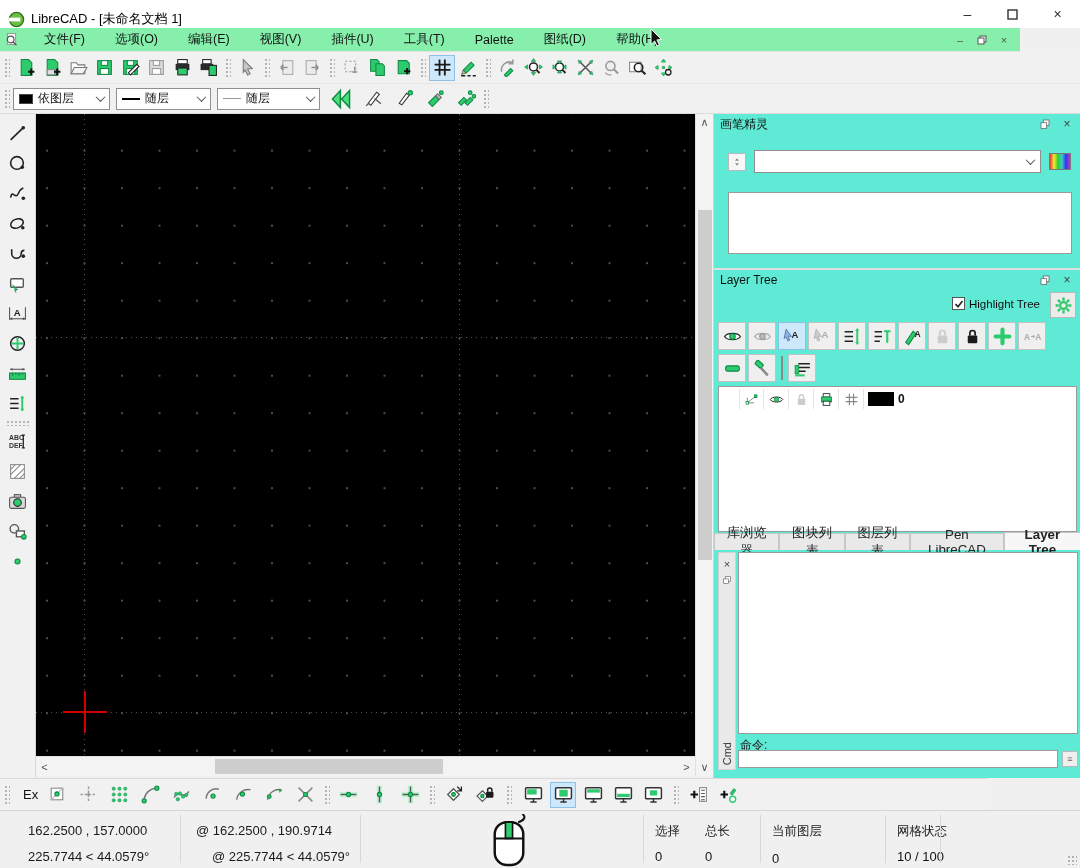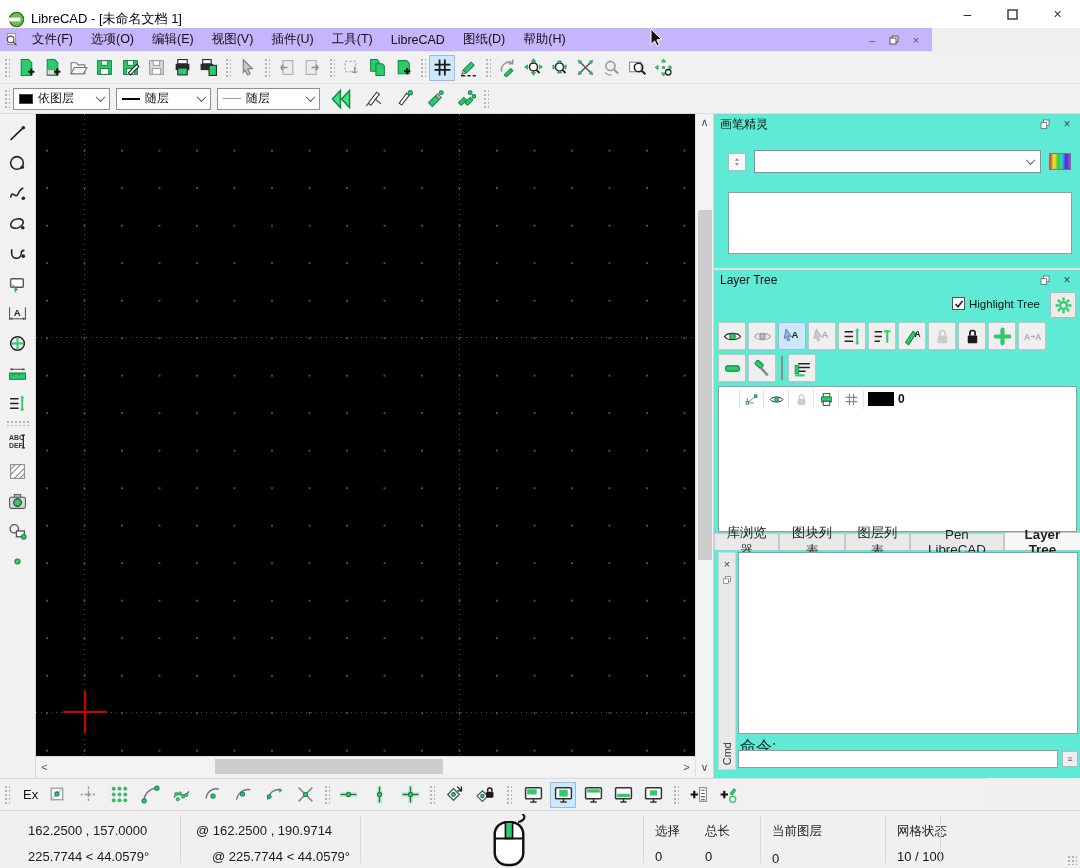--- a/index.html
+++ b/index.html
@@ -12,21 +12,21 @@
   #app{position:absolute; inset:0; width:1080px; height:868px; background:#f0f0f0;}
 
   
   .titlebar{position:absolute;left:0;top:0;width:1080px;height:28px;background:#fff;display:flex;align-items:flex-end;}
   .titlebar .logo{width:17px;height:17px;margin:0 6px 0 8px;}
   .titlebar .title{font-size:13px;color:#000;}
   .wincontrols{margin-left:auto;display:flex;height:28px;}
   .wincontrols .wc{width:45px;height:28px;display:flex;align-items:center;justify-content:center;font-size:14px;color:#333;background:transparent;border:0;}
 
   
-  .menubar{position:absolute;left:0;top:28px;width:932px;height:24px;background:#c4b5fd;display:flex;align-items:center;border-bottom:1px solid #e3e3e3;}
+  .menubar{position:absolute;left:0;top:28px;width:1020px;height:24px;background:#86efac;display:flex;align-items:center;border-bottom:1px solid #e3e3e3;gap:12px;}
   .menubar .mdiicon{width:18px;height:18px;margin:0 4px 0 4px;}
   .menu-item{font-size:12.5px;color:#111;padding:3px 9px;background:transparent;border:0;}
   .mdicontrols{margin-left:auto;display:flex;align-items:center;gap:2px;margin-right:6px;}
   .mdicontrols .mc{width:20px;height:16px;font-size:11px;color:#555;display:flex;align-items:center;justify-content:center;background:transparent;border:0;}
 
   
   .tb-row{position:absolute;left:0;width:1080px;background:#f1f1f1;display:flex;align-items:center;}
   .tb1{top:52px;height:32px;border-bottom:1px solid #e6e6e6;}
   .tb2{top:84px;height:30px;border-bottom:1px solid #dcdcdc;}
   .handle{width:7px;height:22px;margin:0 3px;background-image:radial-gradient(#b5b5b5 1px,transparent 1px);background-size:4px 4px;background-position:1px 1px;flex:0 0 auto;}
@@ -90,21 +90,21 @@
   .lr-swatch{width:26px;height:14px;background:#000;margin:0 4px;}
   .tabs{position:absolute;left:0;top:262px;width:367px;height:18px;display:flex;align-items:flex-end;font-size:11px;}
   .tab{height:17px;display:flex;align-items:center;justify-content:center;padding:0 8px;background:#e9e9e9;border:1px solid #c6c6c6;border-bottom:0;color:#222;}
   .tab.active{background:#f7f7f7;height:18px;font-weight:bold;}
 
   .cmddock{position:absolute;left:0;top:438px;width:367px;height:218px;}
   .cmd-strip{position:absolute;left:4px;top:0;width:18px;height:218px;background:#e9e9e9;border:1px solid #d2d2d2;display:flex;flex-direction:column;align-items:center;padding-top:2px;}
   .cmd-strip .mc{width:14px;height:14px;font-size:11px;color:#444;display:flex;align-items:center;justify-content:center;background:transparent;border:0;margin-top:2px;}
   .cmd-vlabel{margin-top:auto;margin-bottom:4px;writing-mode:vertical-rl;transform:rotate(180deg);font-size:11px;color:#333;}
   .cmd-out{position:absolute;left:24px;top:0;width:340px;height:182px;background:#fff;border:1px solid #9a9a9a;}
-  .cmd-prompt{position:absolute;left:26px;top:185px;font-size:16px;color:#222;}
+  .cmd-prompt{position:absolute;left:26px;top:185px;font-size:12px;color:#222;}
   .cmd-input{position:absolute;left:24px;top:198px;width:320px;height:18px;border:1px solid #9a9a9a;background:#fff;font-size:12px;padding:0 3px;font-family:inherit;}
   .cmd-opt{position:absolute;left:348px;top:199px;width:16px;height:16px;border:1px solid #b9b9b9;background:#efefef;font-size:9px;color:#666;display:flex;align-items:center;justify-content:center;padding:0;}
 
   
   .snapbar{position:absolute;left:0;top:778px;width:987px;height:32px;background:#f1f1f1;border-top:1px solid #dadada;display:flex;align-items:center;}
   .exlabel{font-size:13px;color:#111;margin:0 6px 0 10px;}
 
   
   .statusbar{position:absolute;left:0;top:810px;width:1080px;height:58px;background:#f0f0f0;border-top:1px solid #d5d5d5;font-size:13px;color:#1a1a1a;}
   .sb-sep{position:absolute;top:4px;width:1px;height:48px;background:#d8d8d8;}
@@ -557,21 +557,21 @@
   <div class="menubar">
     <svg class="ic sm mdiicon">
         <use href="#i-mdidoc"></use>
       </svg>
     <button class="menu-item">文件(F)</button>
     <button class="menu-item">选项(O)</button>
     <button class="menu-item">编辑(E)</button>
     <button class="menu-item">视图(V)</button>
     <button class="menu-item">插件(U)</button>
     <button class="menu-item">工具(T)</button>
-    <button class="menu-item">LibreCAD</button>
+    <button class="menu-item">Palette</button>
     <button class="menu-item">图纸(D)</button>
     <button class="menu-item">帮助(H)</button>
     <div class="mdicontrols">
       <button class="mc">–</button>
       <button class="mc">
           <svg width="10" height="10">
             <rect x="3" y="1" width="6" height="6" fill="#fff" stroke="#555"></rect>
             <rect x="1" y="3" width="6" height="6" fill="#fff" stroke="#555"></rect>
           </svg>
         </button>

